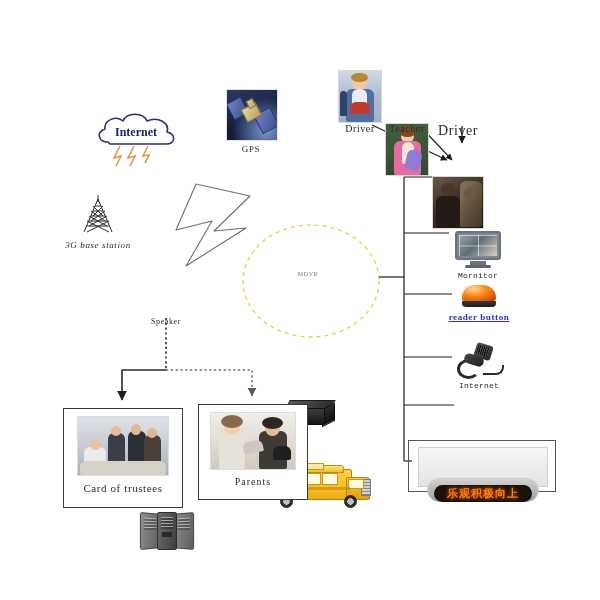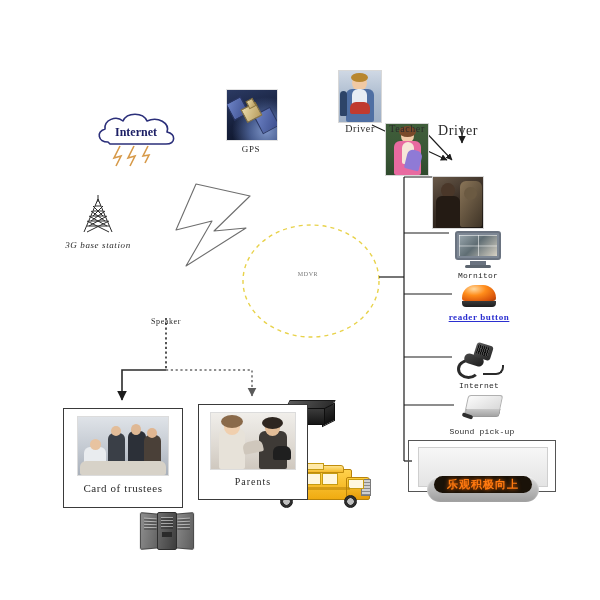--- a/index.html
+++ b/index.html
@@ -104,21 +104,21 @@
     background:linear-gradient(#c8c8c8,#a4a4a4);border:1px solid #9a9a9a;
     border-top:none;border-radius:0 0 3px 3px;transform:skewX(-12deg);}
   .pu-plug{position:absolute;left:0px;top:19px;width:11px;height:4px;
     background:#2e2e2e;border-radius:2px;transform:rotate(18deg);}
 
   
   .ledbox{left:418px;top:447px;width:128px;height:38px;border:1px solid #cfcfcf;
     background:linear-gradient(#f7f7f7,#e4e4e4);display:flex;align-items:center;justify-content:center;}
   .led-shell{width:112px;height:26px;border-radius:13px;
     background:linear-gradient(#d8d8d8,#9d9d9d);
-    display:flex;align-items:flex-start;justify-content:center;
+    display:flex;align-items:flex-end;justify-content:center;
     box-shadow:inset 0 1px 2px rgba(255,255,255,.9);margin-top:44px;}
   .led-screen{width:98px;height:17px;border-radius:9px;background:#1a1208;
     display:flex;align-items:center;justify-content:center;overflow:hidden;}
   .led-text{color:#ff7a10;font-family:"DejaVu Sans",sans-serif;font-size:11px;
     font-weight:bold;letter-spacing:1px;text-shadow:0 0 4px #ff6a00;white-space:nowrap;}
 
   
   .bracket{position:absolute;left:408px;top:440px;width:148px;height:52px;
     border:1px solid #555;border-left:1px solid #555;box-sizing:border-box;}
 
@@ -310,28 +310,20 @@
     <div class="micwrap" style="position:relative;left:0;top:0;">
       <div class="mic-hook"></div>
         <div class="mic-body"></div>
       <div class="mic-head"></div>
         <div class="mic-grill"></div>
         <div class="mic-cord"></div>
     </div>
     <div class="cap cap-mono" style="width:48px;margin-top:3px;font-size:8px;">Internet</div>
   </div>
 
-  <div class="dev" style="left:462px;top:395px;">
-    <div class="pickup" style="position:relative;left:0;top:0;">
-      <div class="pu-top"></div>
-        <div class="pu-side"></div>
-        <div class="pu-plug"></div>
-    </div>
-    <div class="cap cap-mono" style="width:80px;margin-left:-20px;margin-top:4px;font-size:8px;">Sound pick-up</div>
-  </div>
 
   <div class="bracket"></div>
   <div class="node ledbox">
     <div class="led-shell">
       <div class="led-screen">
         <span class="led-text">乐观积极向上</span>
       </div>
     </div>
   </div>
 

